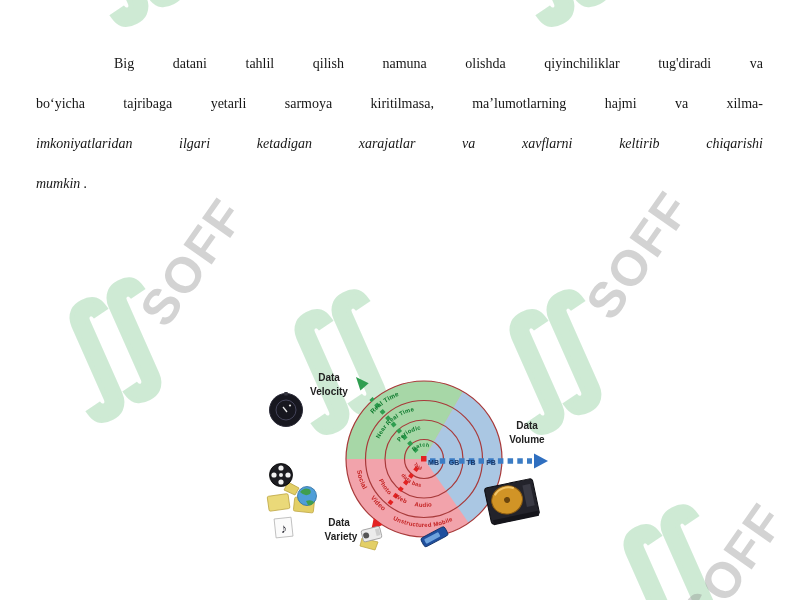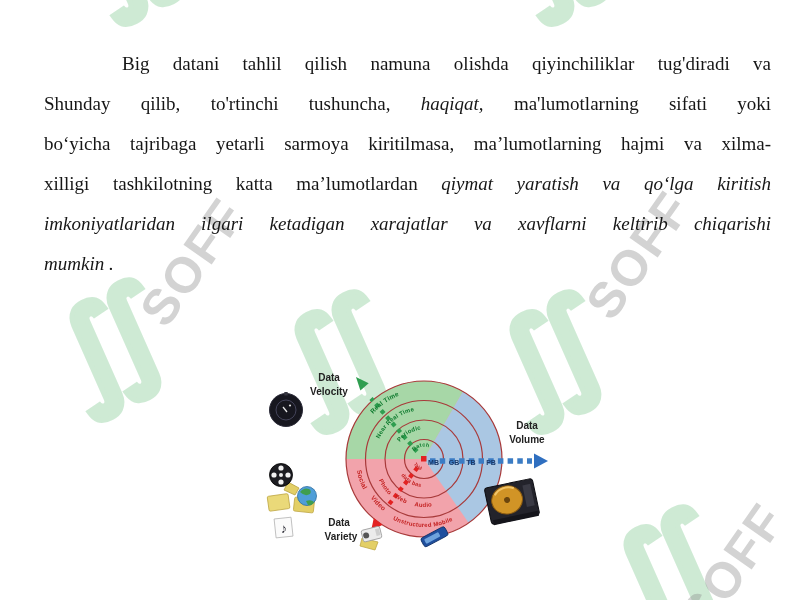--- a/index.html
+++ b/index.html
@@ -19,22 +19,22 @@
   }
   .wm-s{
     font-family:"Liberation Sans", sans-serif;font-weight:bold;
     font-size:50px;letter-spacing:2px;line-height:1;
     color:rgba(140,140,140,.38);
     transform:rotate(-55deg);transform-origin:left center;
   }
 
   
   .paragraph{
-    position:absolute;left:44px;top:44px;width:727px;z-index:2;
-    font-size:19px;line-height:40px;color:#161616;
+    position:absolute;left:36px;top:44px;width:727px;z-index:2;
+    font-size:14px;line-height:40px;color:#161616;
   }
   .pline{height:40px;text-align:justify;text-align-last:justify;}
   .pline.first{text-indent:78px;}
   .pline.last{text-align-last:left;}
   .em{font-style:italic;}
 
   
   .diagram{position:absolute;left:250px;top:362px;z-index:2;}
   svg text{font-family:"Liberation Sans", sans-serif;}
   .axis-label{fill:#222222;font-size:10px;font-weight:600;text-anchor:middle;}
@@ -54,30 +54,21 @@
 <span class="wm wm-g" style="left:498px;top:300px;">∫∫</span>
 <span class="wm wm-g" style="left:82px;top:-108px;">∫∫</span>
 <span class="wm wm-g" style="left:508px;top:-108px;">∫∫</span>
 <span class="wm wm-g" style="left:612px;top:515px;">∫∫</span>
 <span class="wm wm-s" style="left:152px;top:295px;">SOFF</span>
 <span class="wm wm-s" style="left:598px;top:288px;">SOFF</span>
 <span class="wm wm-s" style="left:692px;top:600px;">SOFF</span>
 
 <div class="paragraph">
   <div class="pline first"><span>Big datani tahlil qilish namuna olishda qiyinchiliklar tug'diradi va</span></div>
-  <div class="pline">
-    <span>Shunday qilib, to'rtinchi tushuncha,</span>
-    <span class="em">haqiqat,</span>
-    <span>ma'lumotlarning sifati yoki</span>
-  </div>
   <div class="pline"><span>bo‘yicha tajribaga yetarli sarmoya kiritilmasa, ma’lumotlarning hajmi va xilma-</span></div>
-  <div class="pline">
-    <span>xilligi tashkilotning katta ma’lumotlardan</span>
-    <span class="em">qiymat yaratish va qo‘lga kiritish</span>
-  </div>
   <div class="pline em"><span>imkoniyatlaridan ilgari ketadigan xarajatlar va xavflarni keltirib chiqarishi</span></div>
   <div class="pline em last"><span>mumkin .</span></div>
 </div>
 
 <svg class="diagram" width="320" height="205" viewBox="0 0 320 205">
   <defs>
     <path id="p-rt" d="M120.4 55.1 A68 68 0 0 1 159.9 30.5"></path>
     <path id="p-nrt" d="M128.6 78.6 A49 49 0 0 1 170.6 48.1"></path>
     <path id="p-per" d="M149.3 80.9 A29.5 29.5 0 0 1 172.5 67.5"></path>
     <path id="p-bat" d="M163 91.1 A12.5 12.5 0 0 1 180.6 86.4"></path>

